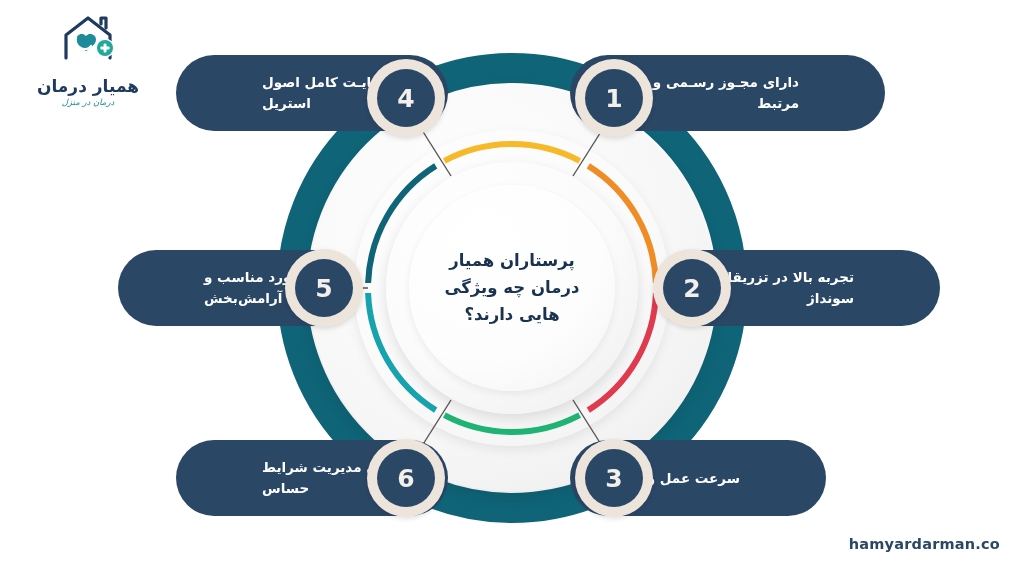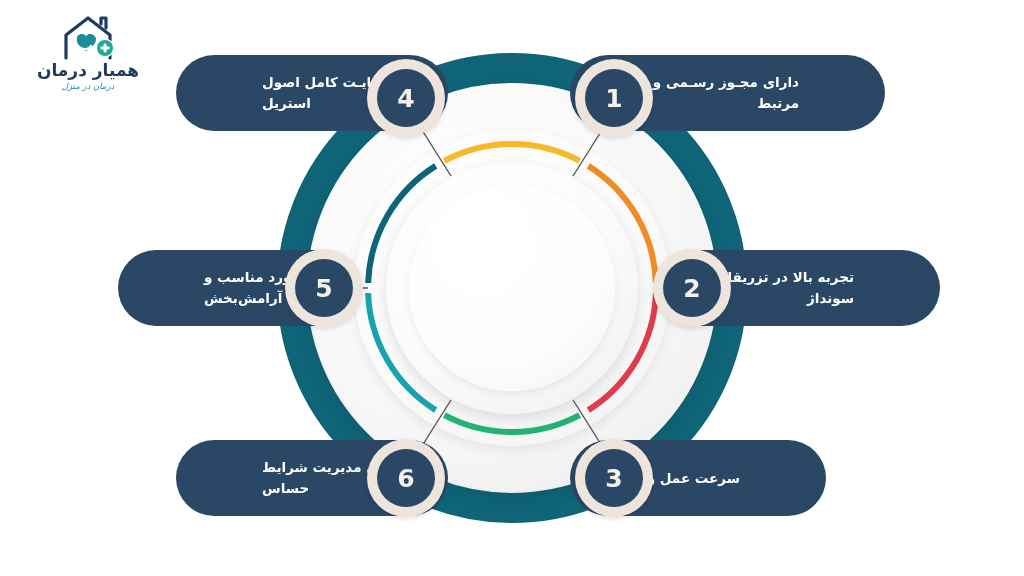--- a/index.html
+++ b/index.html
@@ -10,21 +10,21 @@
     font-family:"DejaVu Sans","Liberation Sans",sans-serif;
     overflow:hidden;
     position:relative;
   }
   #canvas{position:absolute;left:0;top:0;width:1024px;height:576px;}
 
   
   .logo-block{position:absolute;left:18px;top:14px;width:140px;height:86px;
       display:flex;flex-direction:column;align-items:center;justify-content:flex-start;}
   .logo-mark{width:64px;height:46px;position:relative;}
-  .logo-title{font-size:17px;font-weight:bold;color:#1F3A5F;letter-spacing:0px;margin-top:2px;line-height:1;}
+  .logo-title{font-size:17px;font-weight:bold;color:#1F3A5F;letter-spacing:0px;margin-top:18px;line-height:1;}
   .logo-sub{font-size:8.5px;color:#1C8C9B;margin-top:3px;line-height:1;font-style:italic;}
 
   
   .ring-wrap{position:absolute;left:236px;top:37px;width:552px;height:502px;}
   .outer-ring{
      position:absolute;left:50%;top:50%;transform:translate(-50%,-50%);
      width:470px;height:470px;border-radius:50%;
      border:30px solid #0F6477;
      box-sizing:border-box;
   }
@@ -145,20 +145,21 @@
           <path d="M 71.7 270.1 A 144 144 0 0 1 4.1 153.0" stroke="#16A3AD"></path>
 
           <path d="M 4.1 143.0 A 144 144 0 0 1 71.7 25.9" stroke="#0F6477"></path>
         </g>
       </svg>
     </div>
 
     <div class="plate-c"></div>
     <div class="plate-d"></div>
 
+    <div class="center-text">پرستاران همیار درمان چه ویژگی هایی دارند؟</div>
 
     <svg class="connectors">
       <g stroke="#555555" stroke-width="1.4" fill="none">
         <line x1="167" y1="63" x2="215" y2="139"></line>
         <line x1="385" y1="63" x2="337" y2="139"></line>
         <line x1="96" y1="251" x2="132" y2="251"></line>
         <line x1="456" y1="251" x2="420" y2="251"></line>
         <line x1="167" y1="439" x2="215" y2="363"></line>
         <line x1="385" y1="439" x2="337" y2="363"></line>
       </g>
@@ -200,14 +201,15 @@
     <span class="badge-inner">5</span>
   </div>
 
   <div class="pill left" style="left:176px;top:440px;width:272px;">
     <span class="pill-text">توانایی مدیریت شرایط حساس</span>
   </div>
   <div class="badge" style="left:367px;top:439px;">
     <span class="badge-inner">6</span>
   </div>
 
+  <div class="site">hamyardarman.co</div>
 
 </div>
 
 </body></html>

